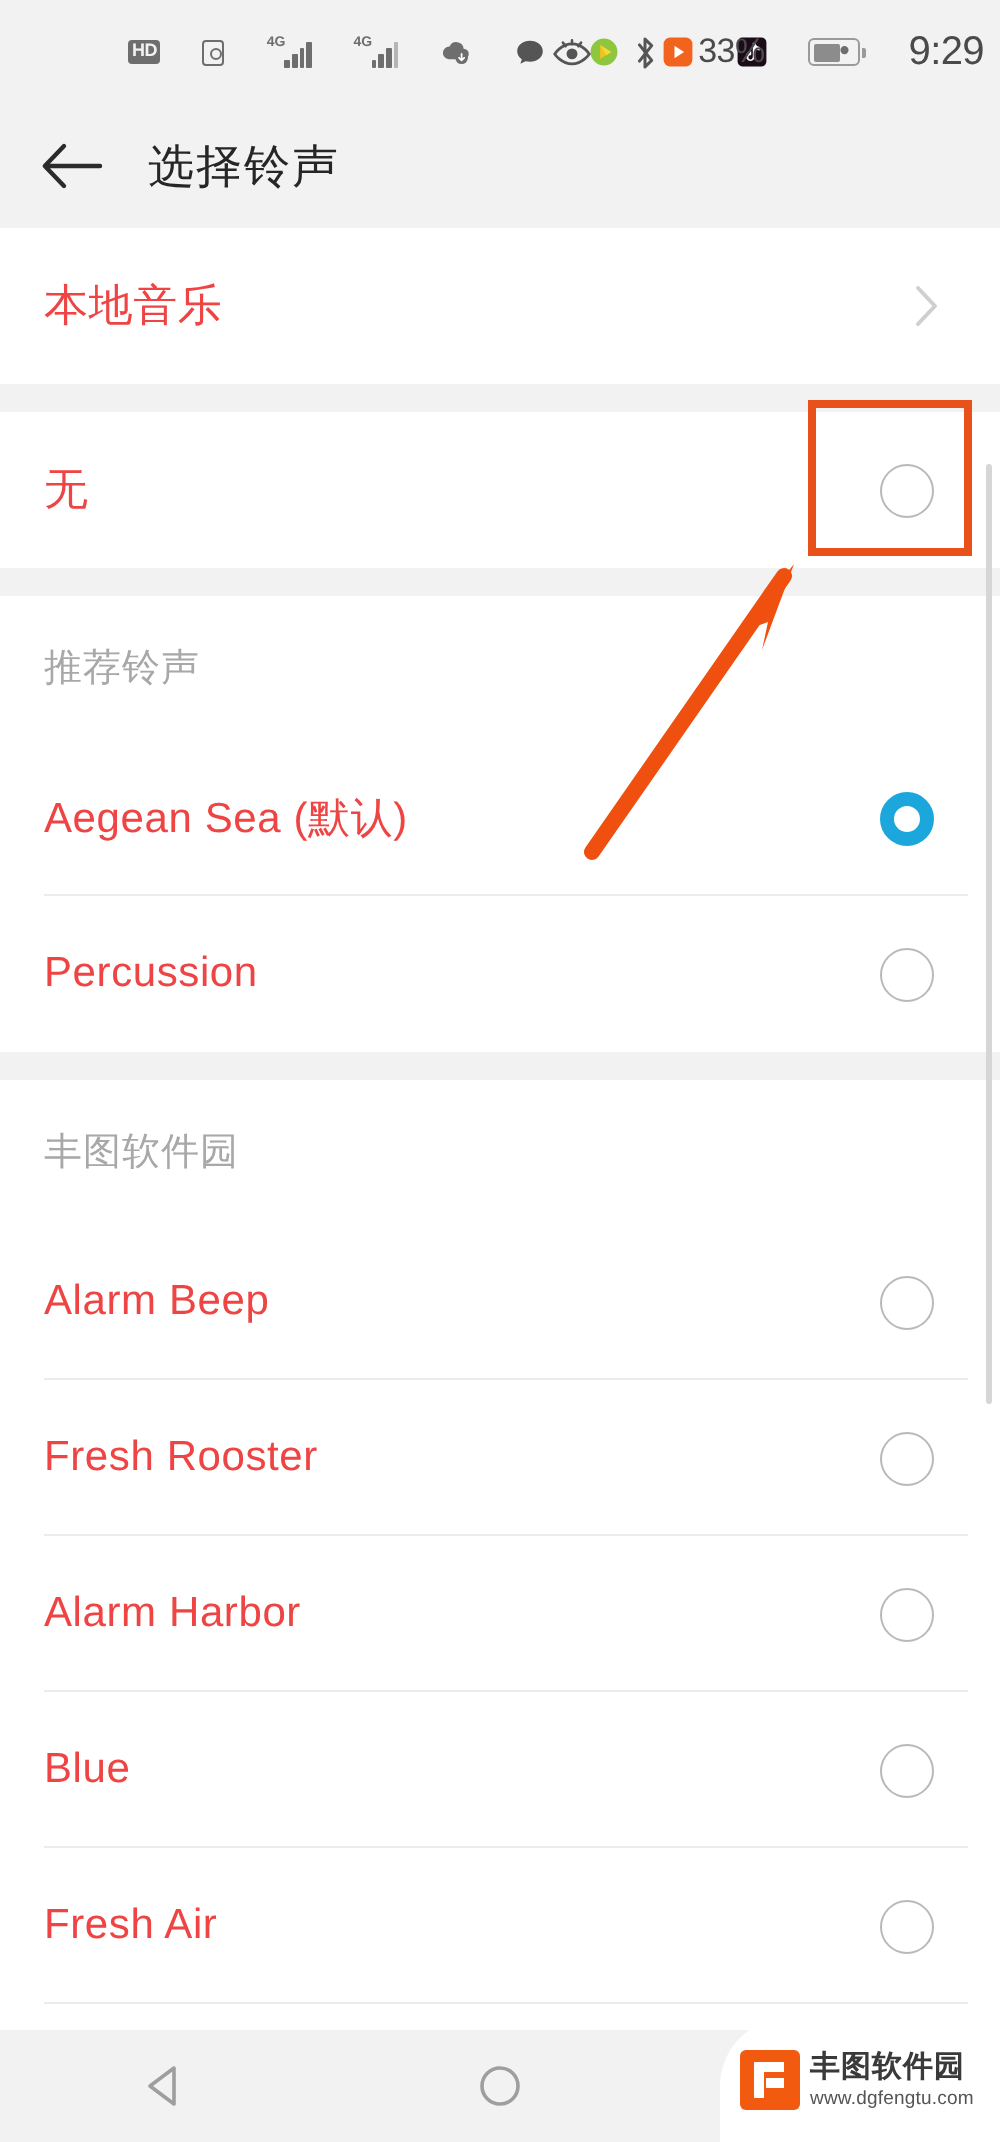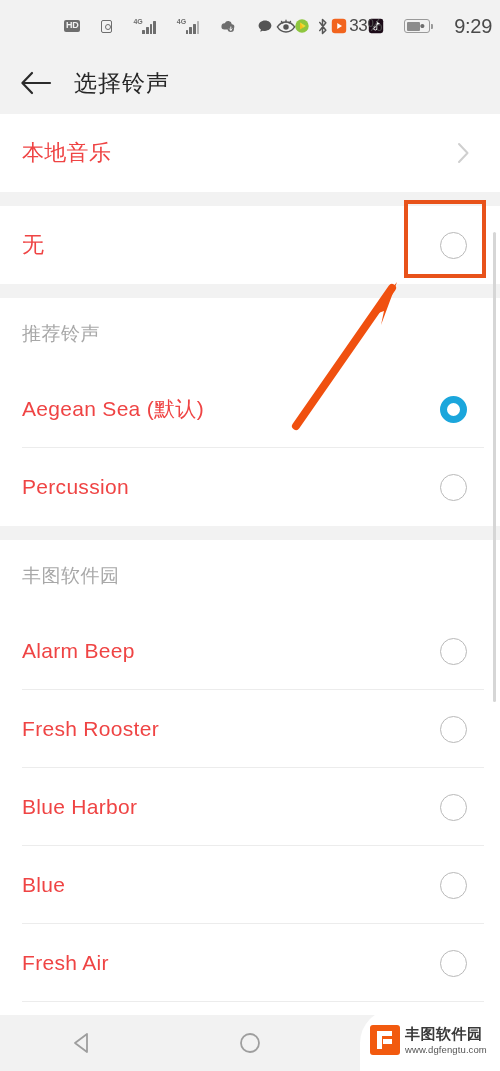--- a/index.html
+++ b/index.html
@@ -283,21 +283,21 @@
         <span class="label">Alarm Beep</span>
         <span class="radio"></span>
         <span class="divider"></span>
       </div>
       <div class="row">
         <span class="label">Fresh Rooster</span>
         <span class="radio"></span>
         <span class="divider"></span>
       </div>
       <div class="row">
-        <span class="label">Blue Harbor</span>
+        <span class="label">Alarm Harbor</span>
         <span class="radio"></span>
         <span class="divider"></span>
       </div>
       <div class="row">
         <span class="label">Blue</span>
         <span class="radio"></span>
         <span class="divider"></span>
       </div>
       <div class="row">
         <span class="label">Fresh Air</span>

